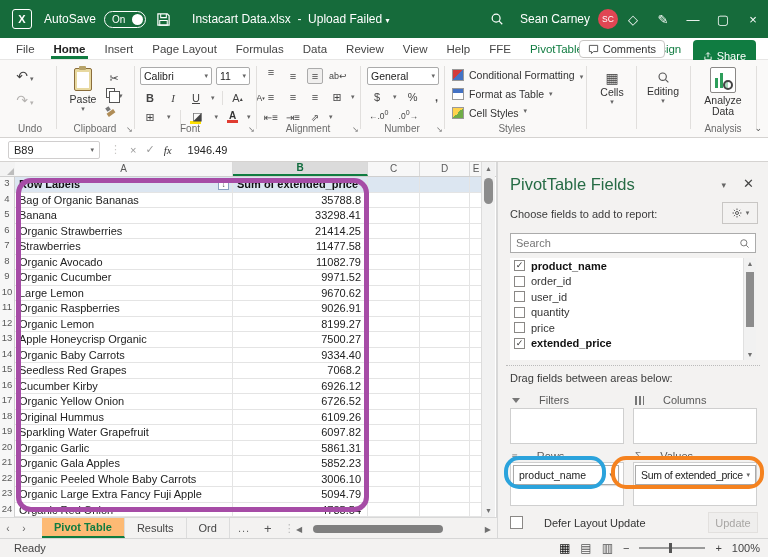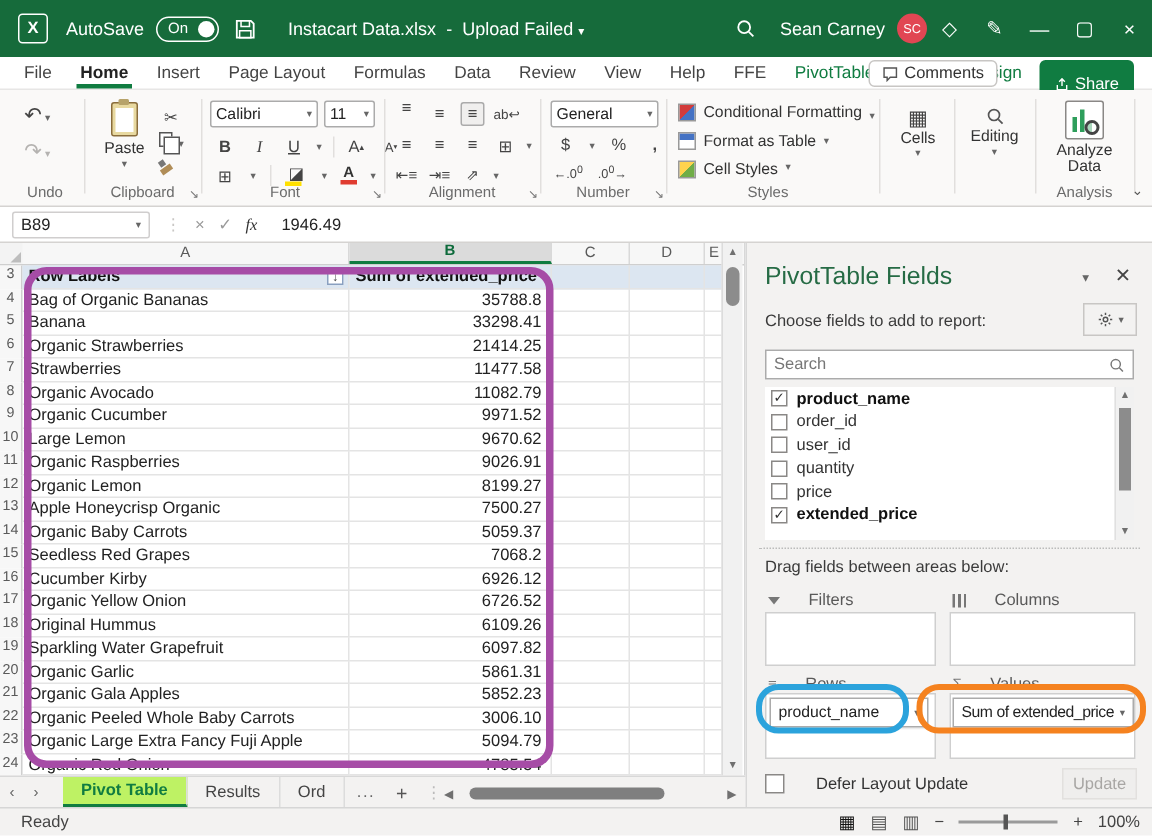--- a/index.html
+++ b/index.html
@@ -92,21 +92,21 @@
             font-size:8px;line-height:9px;text-align:center;color:#444}
   #vscroll{position:absolute;right:1px;top:0;width:14px;height:355px;background:#F1F1F1;border-left:1px solid #DCDCDC;font-size:7px;color:#707070;text-align:center}
   #vscroll .thumb{position:absolute;left:2px;top:16px;width:9px;height:26px;background:#8C8C8C;border-radius:5px}
 
   
   #tabbar{position:absolute;left:0;top:517px;width:497px;height:21px;background:#F3F2F1;border-top:1px solid #D8D8D8;
           display:flex;align-items:center;font-size:11px;color:#444}
   .navarr{width:16px;text-align:center;color:#666;font-size:10px}
   #sheet-tabs{display:flex;height:100%;margin-left:10px}
   .stab{display:flex;align-items:center;padding:0 12px;border-right:1px solid #DCDCDC;height:100%}
-  .stab.active{background:#bef264;color:var(--accent-green);font-weight:bold;border-bottom:2px solid var(--accent-green)}
+  .stab.active{background:#fdba74;color:var(--accent-green);font-weight:bold;border-bottom:2px solid var(--accent-green)}
   #hscroll{position:absolute;left:296px;right:6px;top:6px;height:10px;display:flex;align-items:center;color:#707070;font-size:8px}
   #hscroll .track{flex:1;height:8px;margin:0 3px;position:relative}
   #hscroll .hthumb{position:absolute;left:8px;width:130px;top:0;height:8px;background:#7F7F7F;border-radius:4px}
 
   
   #statusbar{position:absolute;left:0;top:538px;width:768px;height:19px;background:#F3F2F1;border-top:1px solid #D6D6D6;
              display:flex;align-items:center;font-size:11px;color:#444}
   #status-right{position:absolute;right:8px;display:flex;align-items:center;gap:10px}
   .viewic{font-size:12px;color:#555}
   .viewic.on{color:#111}
@@ -467,21 +467,21 @@
         <div class="rowhdr">13</div>
         <div class="gc c-a lbl">Apple Honeycrisp Organic</div>
         <div class="gc c-b val">7500.27</div>
         <div class="gc c-c"></div>
         <div class="gc c-d"></div>
         <div class="gc c-e"></div>
       </div>
       <div class="g-row">
         <div class="rowhdr">14</div>
         <div class="gc c-a lbl">Organic Baby Carrots</div>
-        <div class="gc c-b val">5059.37</div>
+        <div class="gc c-b val">9334.40</div>
         <div class="gc c-c"></div>
         <div class="gc c-d"></div>
         <div class="gc c-e"></div>
       </div>
       <div class="g-row">
         <div class="rowhdr">15</div>
         <div class="gc c-a lbl">Seedless Red Grapes</div>
         <div class="gc c-b val">7068.2</div>
         <div class="gc c-c"></div>
         <div class="gc c-d"></div>

